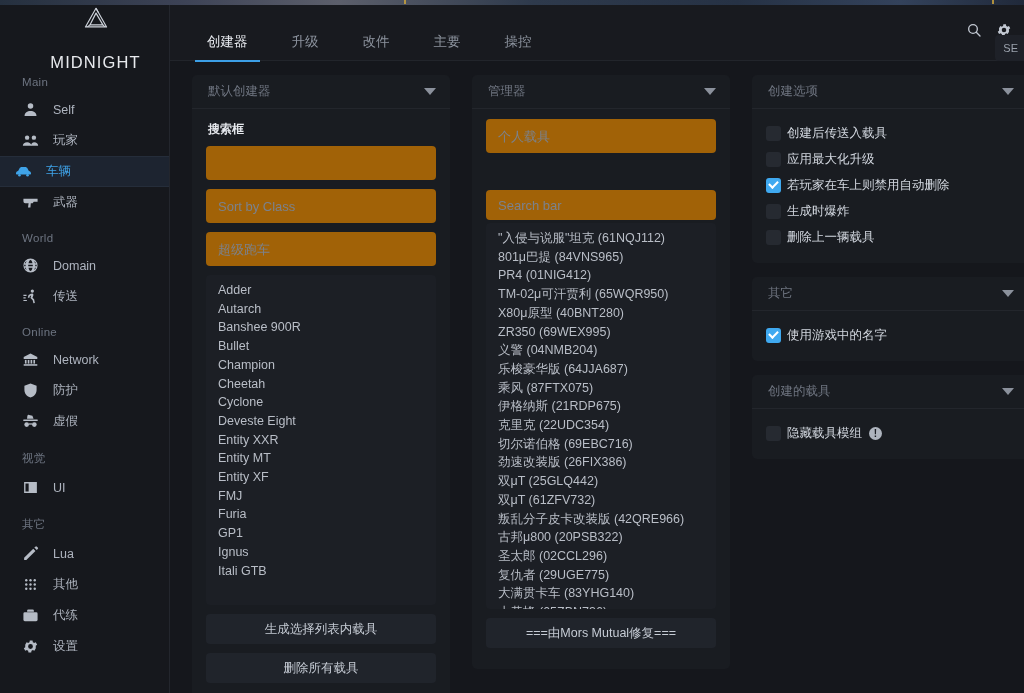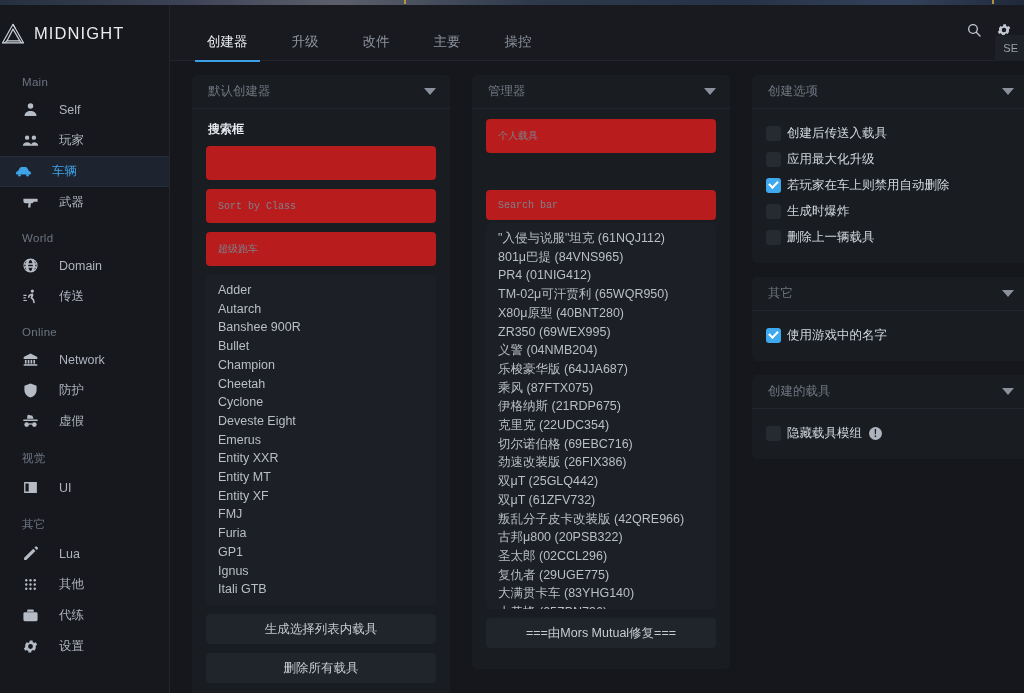--- a/index.html
+++ b/index.html
@@ -41,41 +41,43 @@
     width: 170px;
     height: 688px;
     background: #16181d;
     border-right: 1px solid #23262d;
     z-index: 20;
   }
   .brand {
     height: 57px;
     display: flex;
     align-items: center;
-    gap: 8px;
+    gap: 22px;
+    padding-left: 22px;
+    flex-direction: column;
   }
   .brand-logo { width: 26px; height: 26px; flex: 0 0 26px; }
   .brand-name {
     font-size: 16.5px;
     letter-spacing: 1.1px;
     color: #e8eaee;
     font-weight: 400;
   }
 
   .nav-group-label {
     padding: 14px 0 6px 22px;
     font-size: 11.5px;
     color: #6d7481;
     letter-spacing: .3px;
   }
   .nav-item {
     height: 31px;
     display: flex;
     align-items: center;
-    gap: 20px;
+    gap: 14px;
     padding-left: 22px;
     color: #aeb4bf;
     font-size: 12.5px;
     cursor: pointer;
     position: relative;
   }
   .nav-item .ico {
     width: 17px; height: 17px;
     flex: 0 0 17px;
     display: flex; align-items: center; justify-content: center;
@@ -197,29 +199,29 @@
   .panel-body { padding: 10px 14px 2px 14px; }
 
   .field-label {
     font-size: 12px;
     color: #e4e7ec;
     font-weight: bold;
     margin: 2px 0 8px 2px;
   }
   .txtfield {
     height: 30px;
-    background: #b91c1c;
+    background: #a16207;
     border: none;
     border-radius: 4px;
     width: 100%;
     margin-bottom: 9px;
     padding: 0 12px;
     color: #d7dbe2;
-    font-size: 10px;
-    font-family: Liberation Mono, monospace;
+    font-size: 13px;
+    font-family: Liberation Sans, sans-serif;
     outline: none;
   }
   .txtfield::placeholder { color: #7b828d; }
   .txtfield.h34 { height: 34px; }
 
   .listbox {
     background: #1c1f25;
     border-radius: 4px;
     padding: 6px 0 0 0;
     overflow: hidden;
@@ -516,21 +518,20 @@
 
             <div class="listbox p1" id="creator-list">
                 <div class="list-item">Adder</div>
                 <div class="list-item">Autarch</div>
                 <div class="list-item">Banshee 900R</div>
                 <div class="list-item">Bullet</div>
                 <div class="list-item">Champion</div>
                 <div class="list-item">Cheetah</div>
                 <div class="list-item">Cyclone</div>
                 <div class="list-item">Deveste Eight</div>
-                <div class="list-item">Emerus</div>
                 <div class="list-item">Entity XXR</div>
                 <div class="list-item">Entity MT</div>
                 <div class="list-item">Entity XF</div>
                 <div class="list-item">FMJ</div>
                 <div class="list-item">Furia</div>
                 <div class="list-item">GP1</div>
                 <div class="list-item">Ignus</div>
                 <div class="list-item">Itali GTB</div>
               </div>
 

